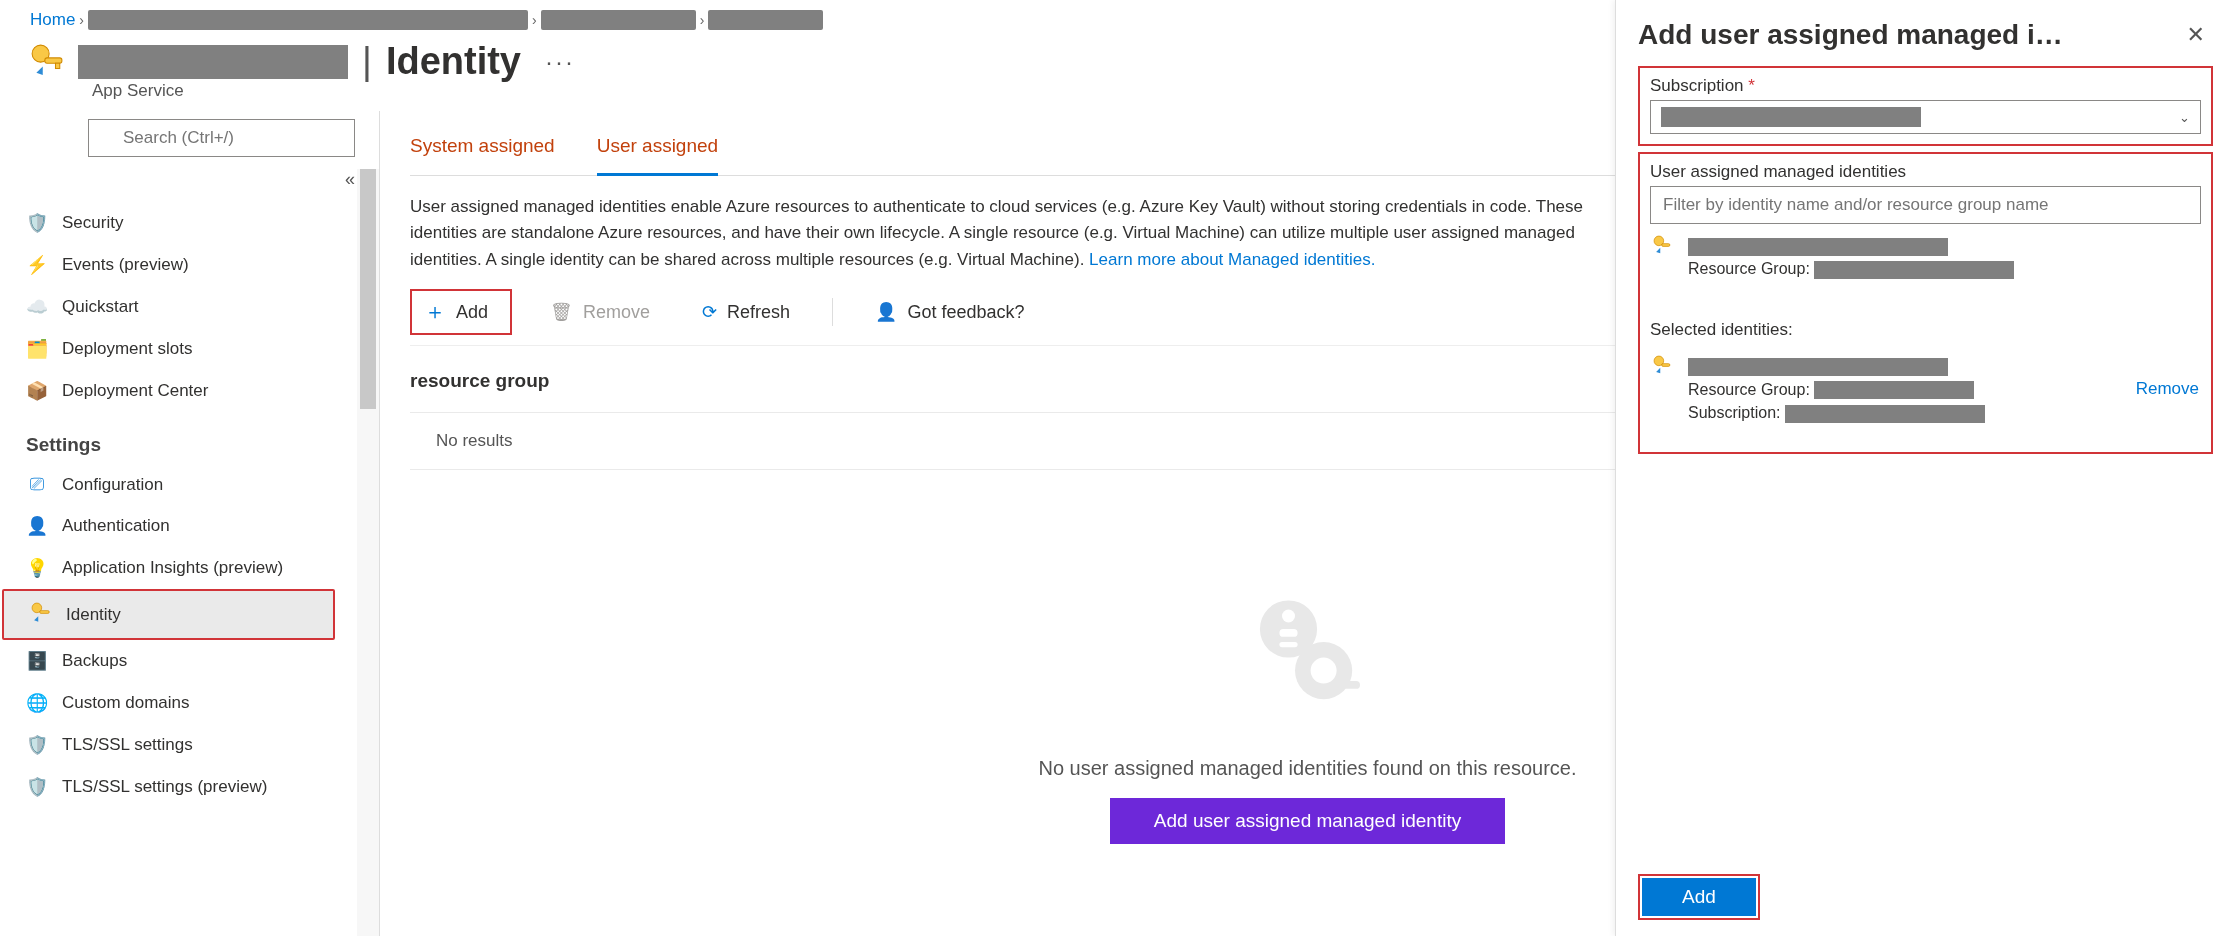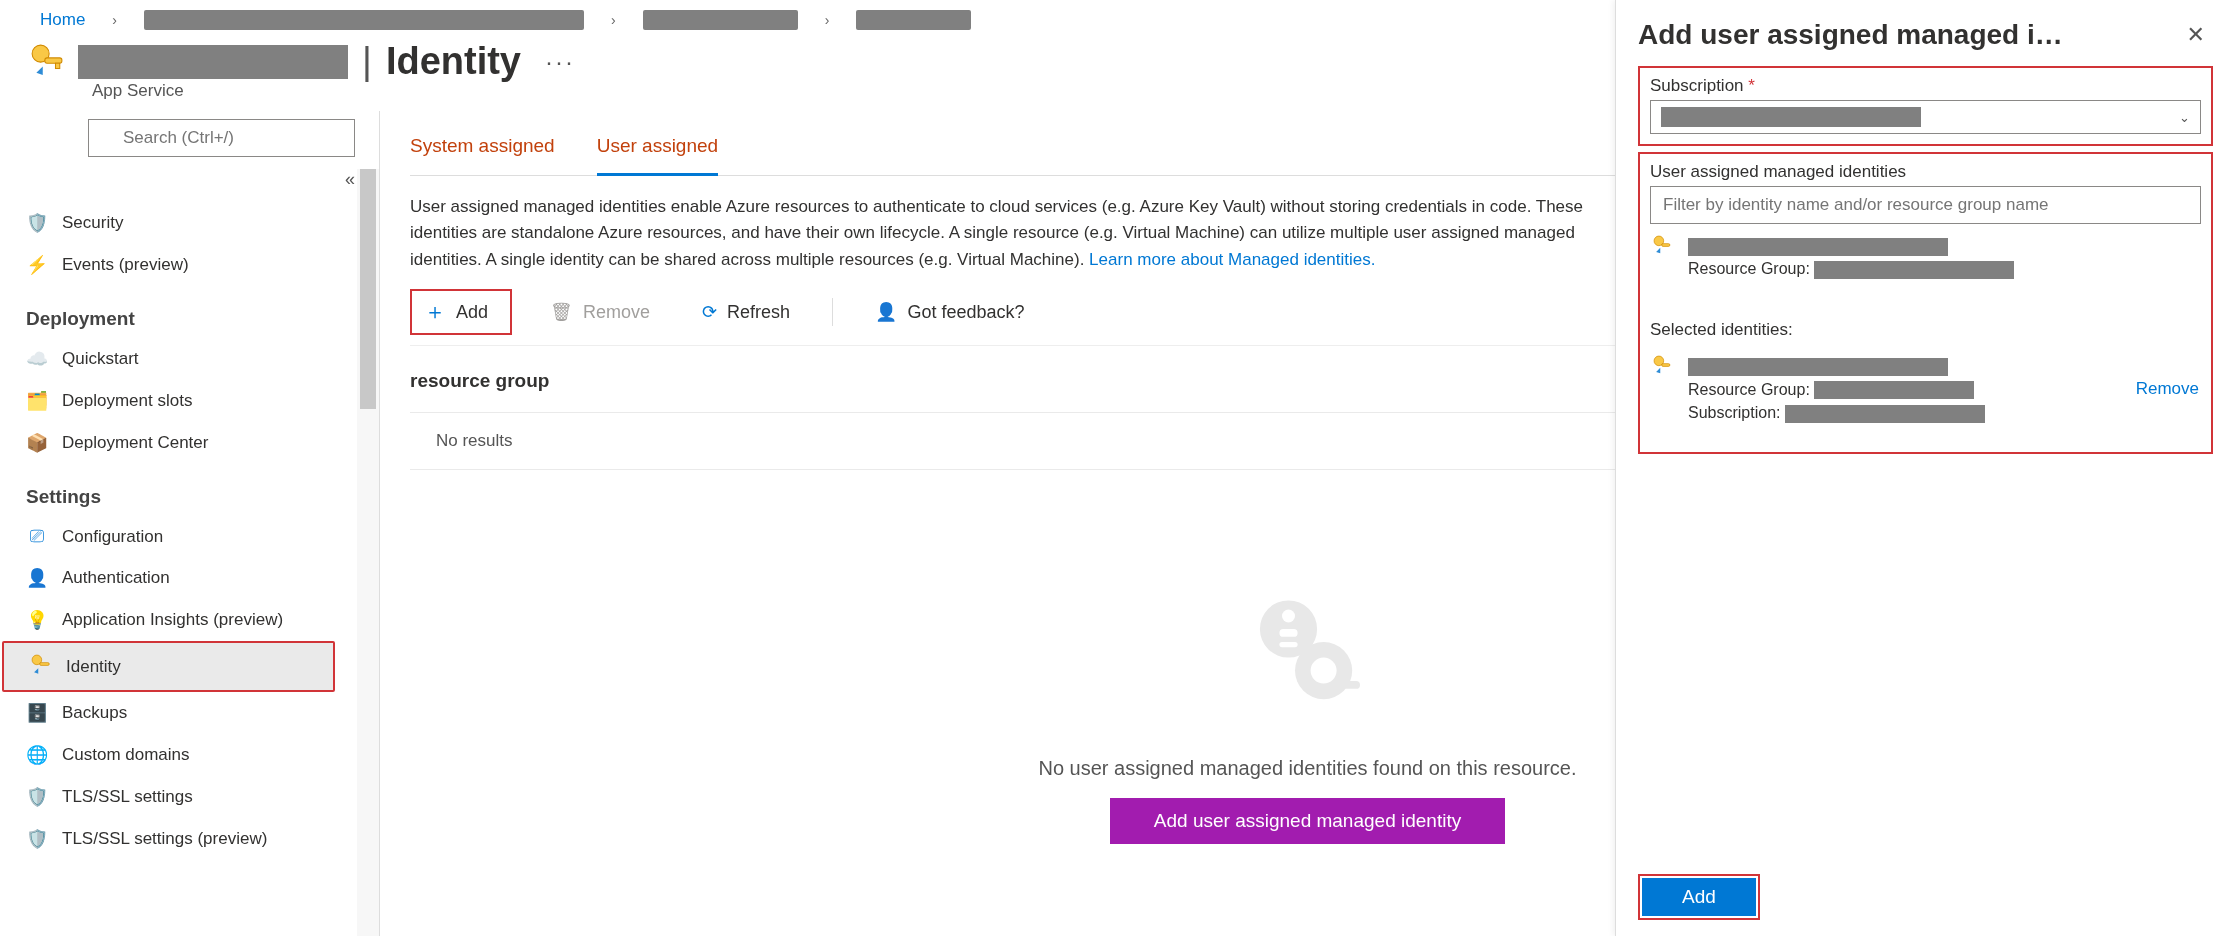--- a/index.html
+++ b/index.html
@@ -1,18 +1,18 @@
 <!DOCTYPE html>
 <html><head>
 <meta charset="utf-8">
 <style>
   * { box-sizing: border-box; }
   html, body { margin:0; padding:0; font-family: "Segoe UI", -apple-system, sans-serif; font-size:13px; color:#323130; background:#fff; height:100%; width:2235px; overflow:hidden;}
   
-  .breadcrumb { display:flex; align-items:center; padding:10px 30px 6px 40px; gap:27px; font-size:17px; }
+  .breadcrumb { display:flex; align-items:center; padding:10px 30px 6px 30px; gap:4px; font-size:17px; }
   .breadcrumb a { color:#0078d4; text-decoration:none; }
   .breadcrumb .sep { color:#666; font-size:14px;}
   .breadcrumb .redact { background:#808080; display:inline-block; height:20px; border-radius:2px;}
   .bc-r1 { width:440px; } .bc-r2 { width:155px; } .bc-r3 { width:115px; }
   
   .page-header { display:flex; align-items:center; padding:4px 30px 2px 30px; gap:14px;}
   .page-header .redact-title { background:#808080; width:270px; height:34px;}
   .page-header .sep-pipe { font-size:38px; color:#555; font-weight:300;}
   .page-header h1 { font-size:38px; font-weight:600; margin:0;}
   .page-header .dots { color:#555; font-size:24px; padding-left:10px; letter-spacing:2px;}
@@ -57,21 +57,21 @@
   .table-head { display:flex; font-size:19px; font-weight:600; padding:24px 0 20px 0; border-bottom:1px solid #eaeaea;}
   .th { display:flex; align-items:center; gap:10px;}
   .th .sort { color:#666; font-size:14px;}
   .th-name { width:520px; padding-left:48px;}
   .th-rg { flex:1;}
   .table-empty-row { padding:18px 0 18px 26px; border-bottom:1px solid #eaeaea; font-size:17px; color:#555;}
   
   .empty-state { text-align:center; padding-top:120px;}
   .empty-state .illus { display:inline-block; color:#d2d2d2;}
   .empty-state .msg { font-size:20px; color:#555; margin-top:34px;}
-  .big-btn { display:inline-block; background:#a21caf; color:#fff; font-size:19px; padding:12px 44px; margin-top:18px; cursor:pointer; border:none;}
+  .big-btn { display:inline-block; background:#6d28d9; color:#fff; font-size:19px; padding:12px 44px; margin-top:18px; cursor:pointer; border:none;}
   
   .flyout { position:absolute; top:0; right:0; width:620px; height:936px; background:#fff; border-left:1px solid #ddd; box-shadow:-2px 0 6px rgba(0,0,0,0.06); padding:18px 22px 0 22px;}
   .flyout-head { display:flex; justify-content:space-between; align-items:center; padding-bottom:14px;}
   .flyout-head h2 { font-size:28px; font-weight:600; margin:0; white-space:nowrap; overflow:hidden; text-overflow:ellipsis; max-width:540px;}
   .flyout-head .close { font-size:22px; color:#555; cursor:pointer; padding:4px 8px;}
   .flyout-section { border:2px solid #d13438; padding:8px 10px 10px 10px; margin-bottom:6px;}
   .flyout-section.last { padding-bottom:18px;}
   .fld-label { font-size:17px; margin-bottom:4px;}
   .fld-label .req { color:#d13438; }
   .select-box { border:1px solid #8a8886; padding:6px 10px; display:flex; align-items:center; justify-content:space-between; cursor:pointer;}
@@ -130,21 +130,20 @@
     <div class="side-list">
       <div class="side-item">
         <span class="icon" style="color:#0078d4">🛡️</span>
         <span>Security</span>
       </div>
       <div class="side-item">
         <span class="icon" style="color:#f2c811">⚡</span>
         <span>Events (preview)</span>
       </div>
 
-      <div class="side-group">Deployment</div>
       <div class="side-item">
         <span class="icon" style="color:#3aa0e9">☁️</span>
         <span>Quickstart</span>
       </div>
       <div class="side-item">
         <span class="icon" style="color:#00a4a6">🗂️</span>
         <span>Deployment slots</span>
       </div>
       <div class="side-item">
         <span class="icon" style="color:#0078d4">📦</span>

